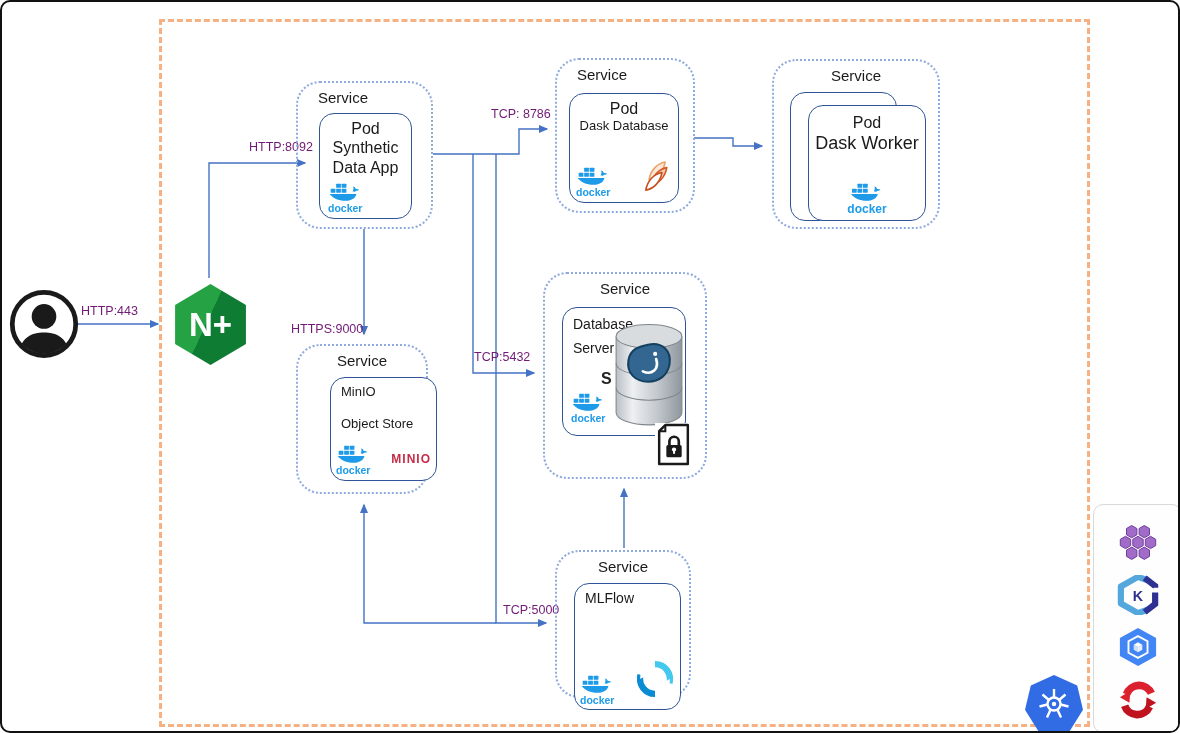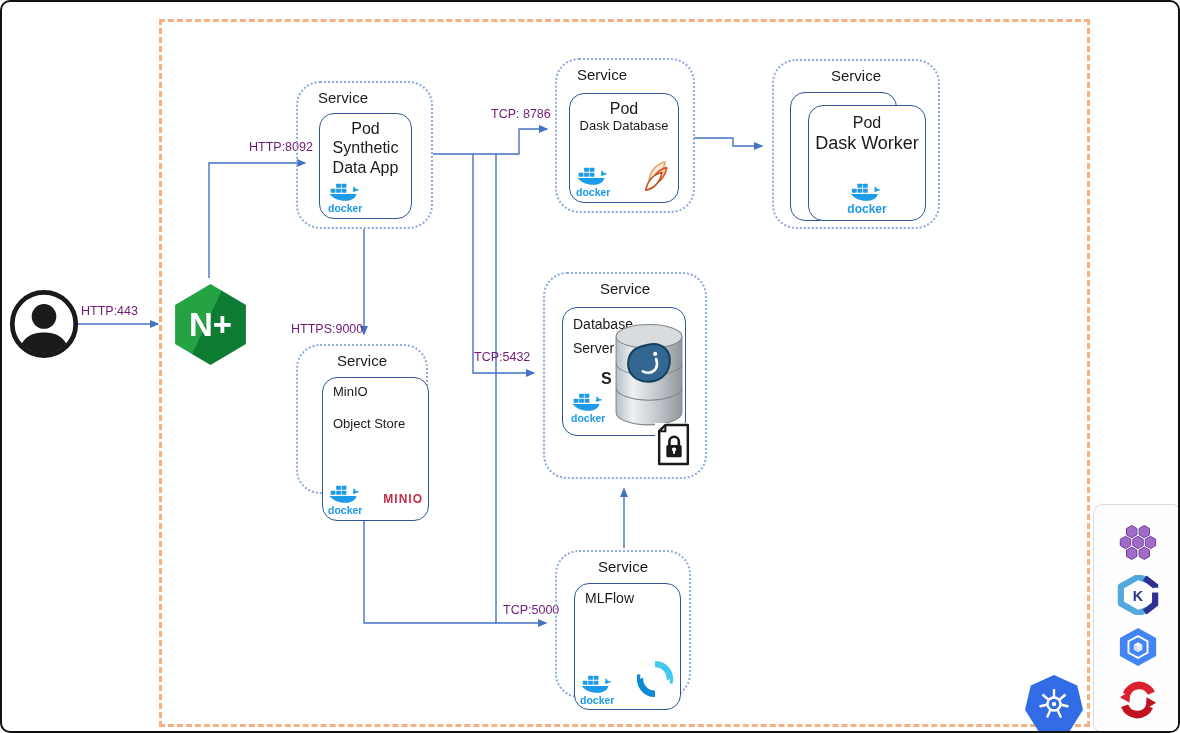--- a/index.html
+++ b/index.html
@@ -161,21 +161,21 @@
   </g>
 </svg>
 
         <div class="docker-word big">docker</div>
       </div>
     </div>
   </div>
 
   <div class="svc" style="left:294px;top:342px;width:132px;height:150px;">
     <div class="svc-title">Service</div>
-    <div class="pod" style="left:24px;top:31px;width:107px;height:144px;">
+    <div class="pod" style="left:32px;top:31px;width:107px;height:104px;">
       <div class="pod-name lefty"><span class="wavy">MinIO</span></div>
       <div class="pod-name lefty" style="margin-top:16px;">Object Store</div>
       <div class="docker-wrap docker-slot" style="left:5px;bottom:5px;">
 <svg viewBox="0 0 44 27" width="33" height="20">
   <g fill="#1D9BE9">
     <rect x="2" y="9" width="6.4" height="5.4" rx="0.5"></rect>
     <rect x="9.4" y="9" width="6.4" height="5.4" rx="0.5"></rect>
     <rect x="16.8" y="9" width="6.4" height="5.4" rx="0.5"></rect>
     <rect x="9.4" y="2.4" width="6.4" height="5.4" rx="0.5"></rect>
     <rect x="16.8" y="2.4" width="6.4" height="5.4" rx="0.5"></rect>

